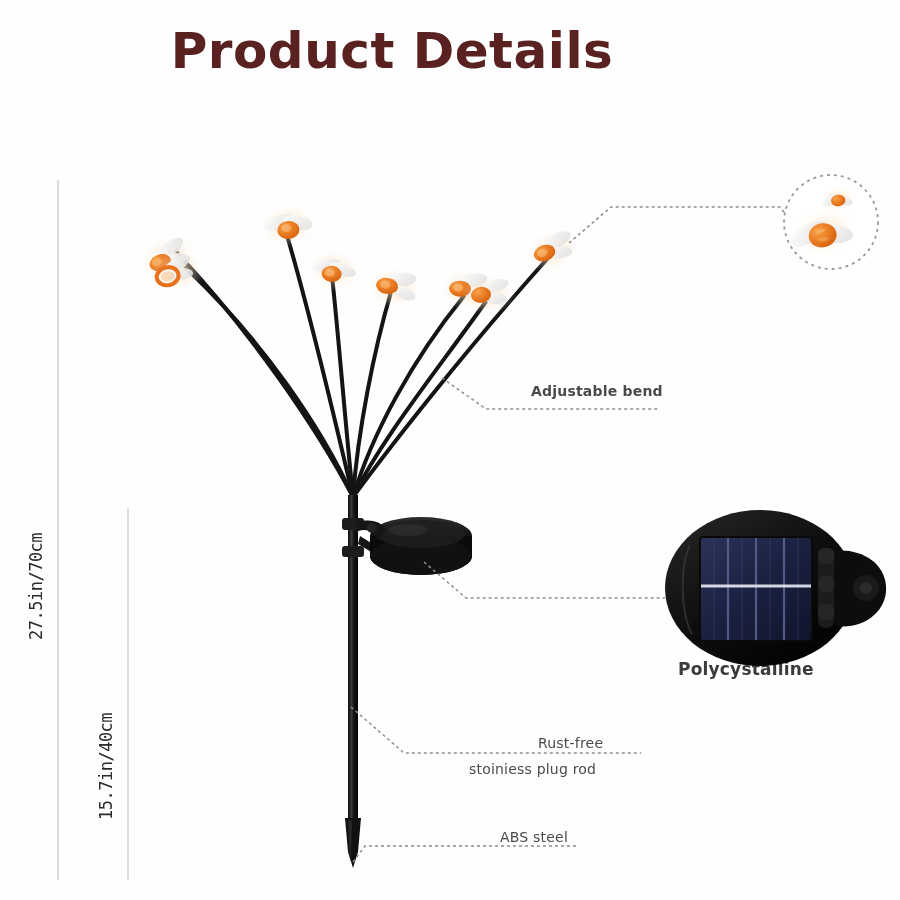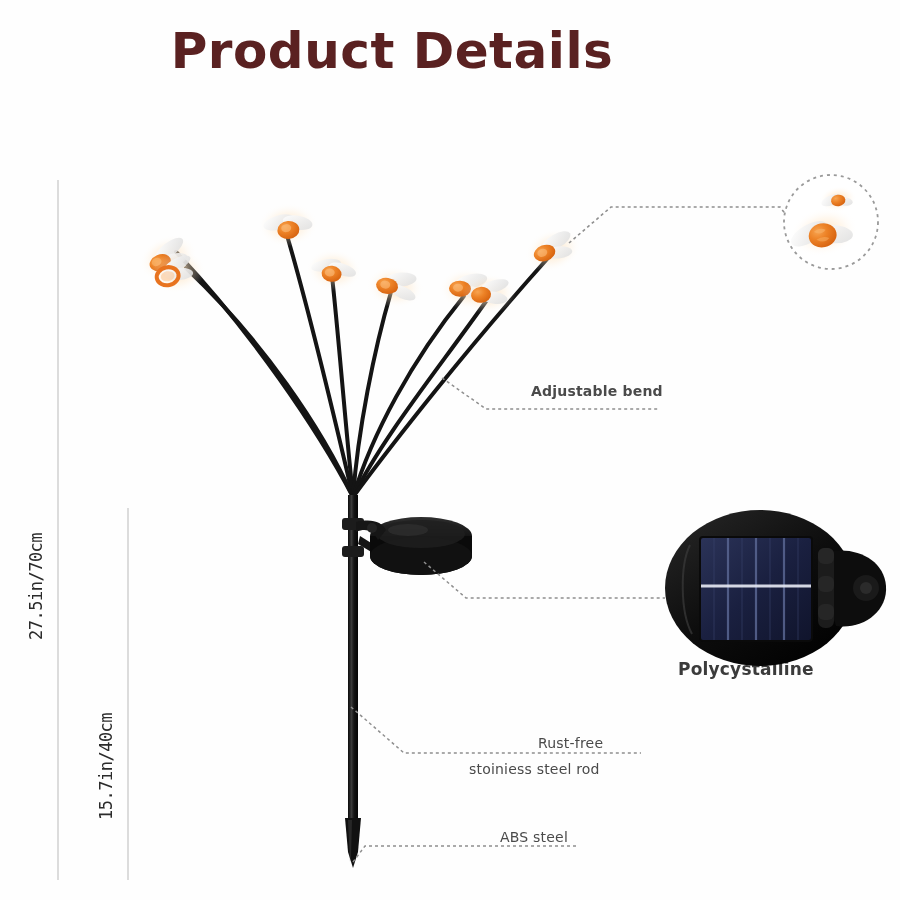--- a/index.html
+++ b/index.html
@@ -72,21 +72,21 @@
 
 <div id="page">
 
   <div id="title">Product Details</div>
 
   <div class="dim-label" id="dim-label-total">27.5in/70cm</div>
   <div class="dim-label" id="dim-label-rod">15.7in/40cm</div>
 
   <div class="anno" id="anno-bend">Adjustable bend</div>
   <div class="anno" id="anno-rust1">Rust-free</div>
-  <div class="anno" id="anno-rust2">stoiniess steel rod</div>
+  <div class="anno" id="anno-rust2">stoiniess plug rod</div>
   <div class="anno" id="anno-abs">ABS steel</div>
   <div class="anno" id="anno-solar1">Polycystalline</div>
 
   <svg id="svg-layer" viewBox="0 0 900 900">
     <defs>
       <radialGradient id="bodyGrad" cx="35%" cy="30%" r="75%">
         <stop offset="0%" stop-color="#f7a451"></stop>
         <stop offset="45%" stop-color="#ed8226"></stop>
         <stop offset="100%" stop-color="#d6620f"></stop>
       </radialGradient>

